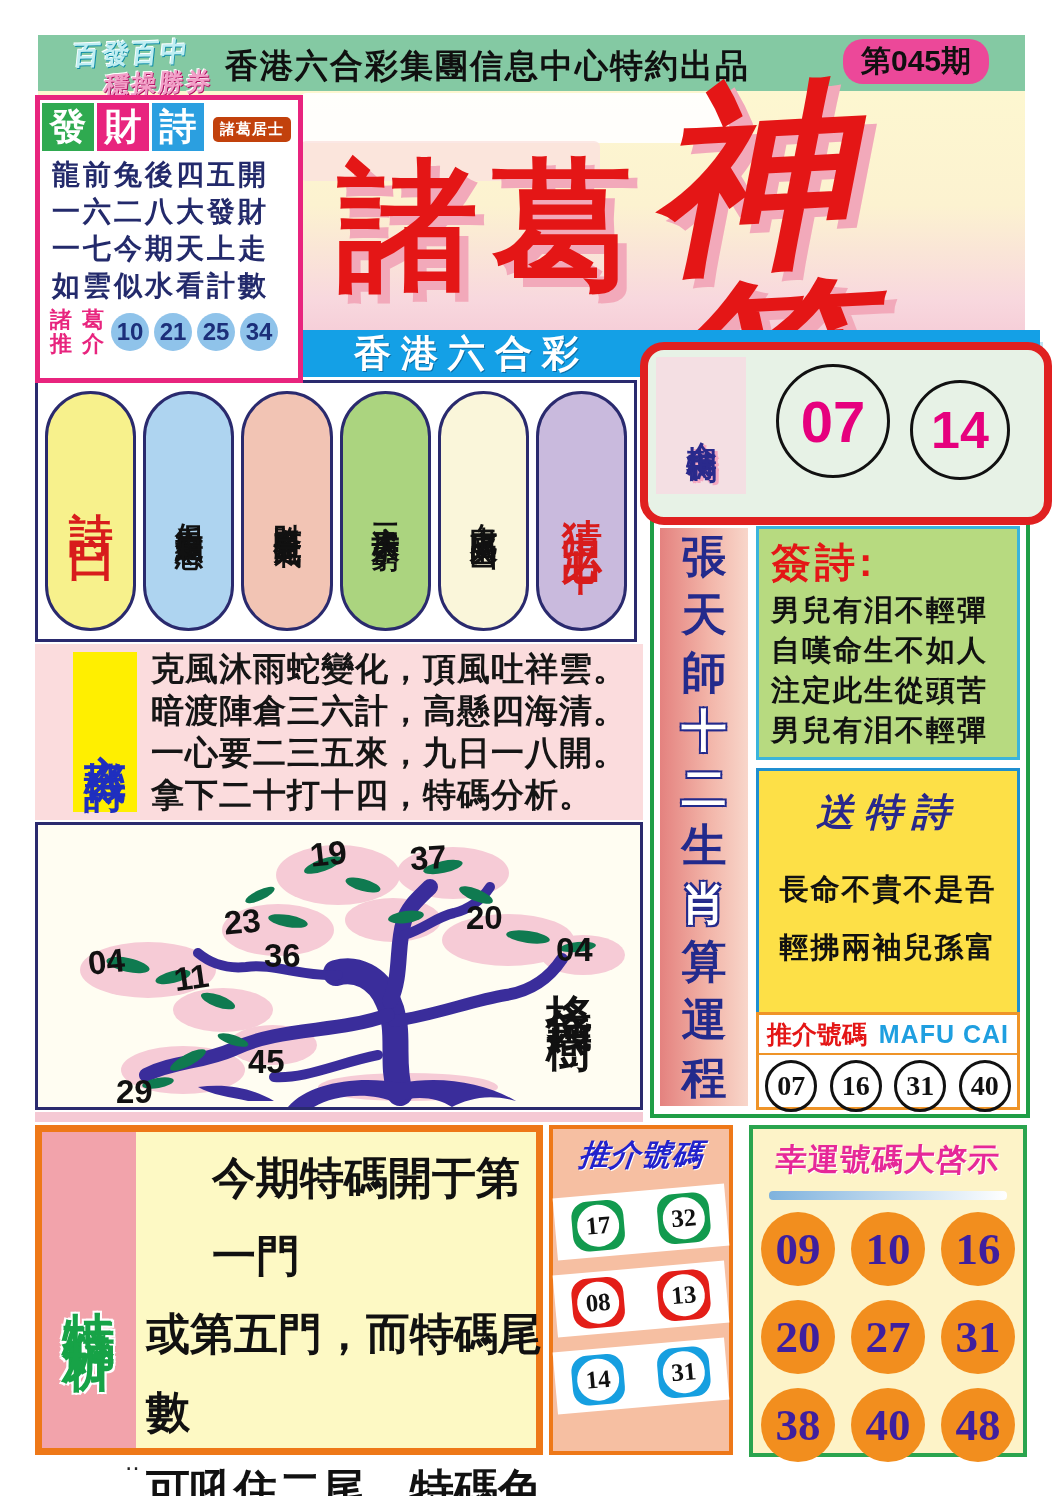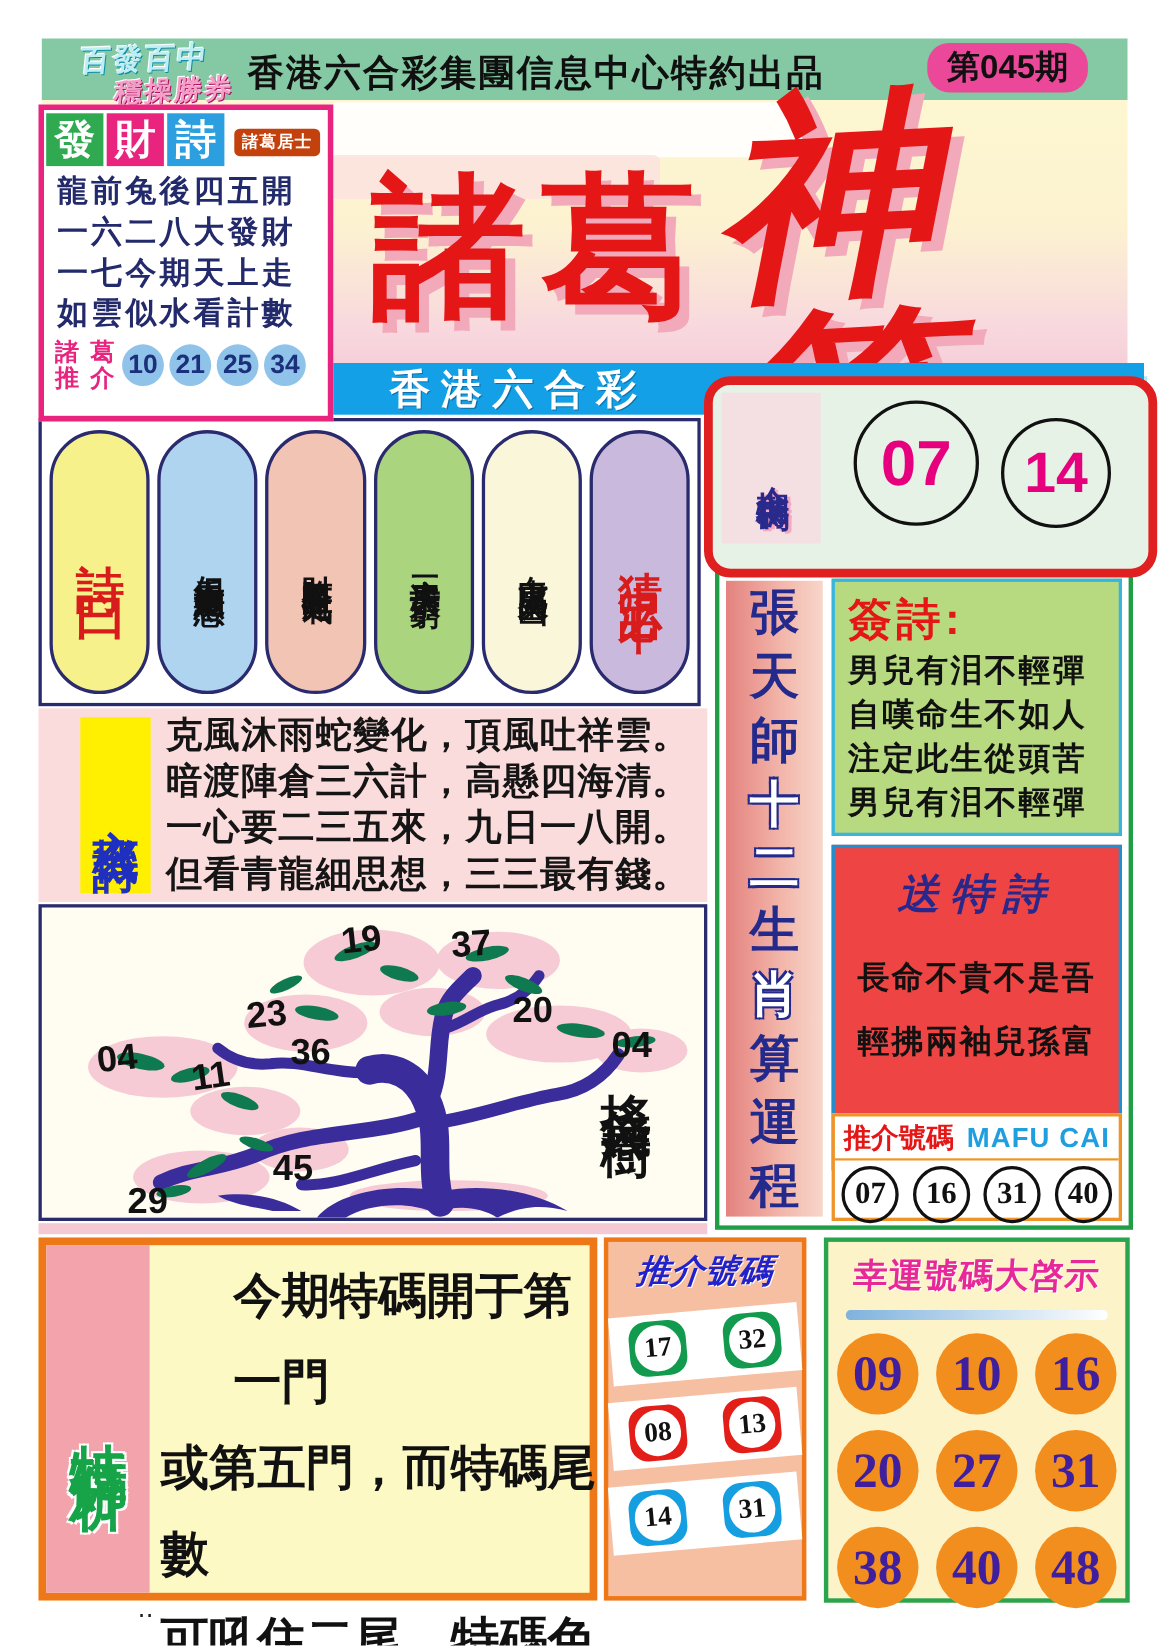--- a/index.html
+++ b/index.html
@@ -86,21 +86,21 @@
   
   .zodiac-box{left:650px;top:518px;width:380px;height:600px;background:#ffffff;border:4px solid #1f9e46;box-sizing:border-box;}
   .z-strip{left:6px;top:6px;width:88px;height:578px;background:linear-gradient(90deg,#e4827f,#f2b4a8 55%,#f8d6ca);
     display:flex;flex-direction:column;align-items:center;justify-content:space-around;}
   .zc{font-size:45px;font-weight:900;color:#232a8c;line-height:1;}
   .zc.white{color:#ffffff;text-shadow:2px 2px 0 #232a8c,-2px -2px 0 #232a8c,2px -2px 0 #232a8c,-2px 2px 0 #232a8c;}
   .qianshi-box{left:102px;top:4px;width:264px;height:234px;background:#b7da80;border:3px solid #3ab4dc;
     box-sizing:border-box;padding:6px 12px;}
   .qs-title{font-size:40px;font-weight:900;color:#e41616;letter-spacing:4px;}
   .qs-line{font-size:29px;font-weight:700;color:#111111;line-height:40px;letter-spacing:2px;}
-  .songteshi-box{left:102px;top:246px;width:264px;height:296px;background:#ef4444;border:3px solid #1f8fd0;
+  .songteshi-box{left:102px;top:246px;width:264px;height:296px;background:#fde047;border:3px solid #1f8fd0;
     box-sizing:border-box;text-align:center;}
   .st-title{font-size:38px;font-weight:900;font-style:italic;color:#28288c;letter-spacing:10px;margin-top:16px;}
   .st-line{font-size:29px;font-weight:700;color:#111111;line-height:58px;letter-spacing:2px;}
   .mafu-box{left:102px;top:490px;width:264px;height:98px;background:#ffffff;border:3px solid #ef9428;box-sizing:border-box;}
   .mafu-header{display:flex;align-items:baseline;justify-content:space-between;padding:3px 8px 2px 8px;
     border-bottom:2px solid #ef9428;}
   .mafu-label{font-size:25px;font-weight:900;color:#e41616;}
   .mafu-brand{font-size:25px;font-weight:900;color:#1f9fe0;letter-spacing:1px;}
   .mafu-nums{display:flex;justify-content:space-around;align-items:center;padding-top:5px;}
   .mafu-circ{width:46px;height:46px;border:3px solid #111111;border-radius:50%;display:flex;align-items:center;
@@ -216,21 +216,21 @@
 </div>
 
 <div class="abs mystery-panel">
   <div class="abs my-label">
     <span class="vtext">玄機詩</span>
   </div>
   <div class="abs my-lines serif">
     <div>克風沐雨蛇變化，頂風吐祥雲。</div>
     <div>暗渡陣倉三六計，高懸四海清。</div>
     <div>一心要二三五來，九日一八開。</div>
-    <div>但看青龍細思想，三三最有錢。</div>
+    <div>拿下二十打十四，特碼分析。</div>
   </div>
 </div>
 
 <div class="abs tree-panel">
   <svg width="602" height="282" viewBox="0 0 602 282">
     <g fill="#f6cbd6">
       <ellipse cx="300" cy="50" rx="62" ry="30"></ellipse>
         <ellipse cx="415" cy="48" rx="56" ry="26"></ellipse>
       <ellipse cx="355" cy="95" rx="48" ry="22"></ellipse>
         <ellipse cx="240" cy="105" rx="56" ry="26"></ellipse>

